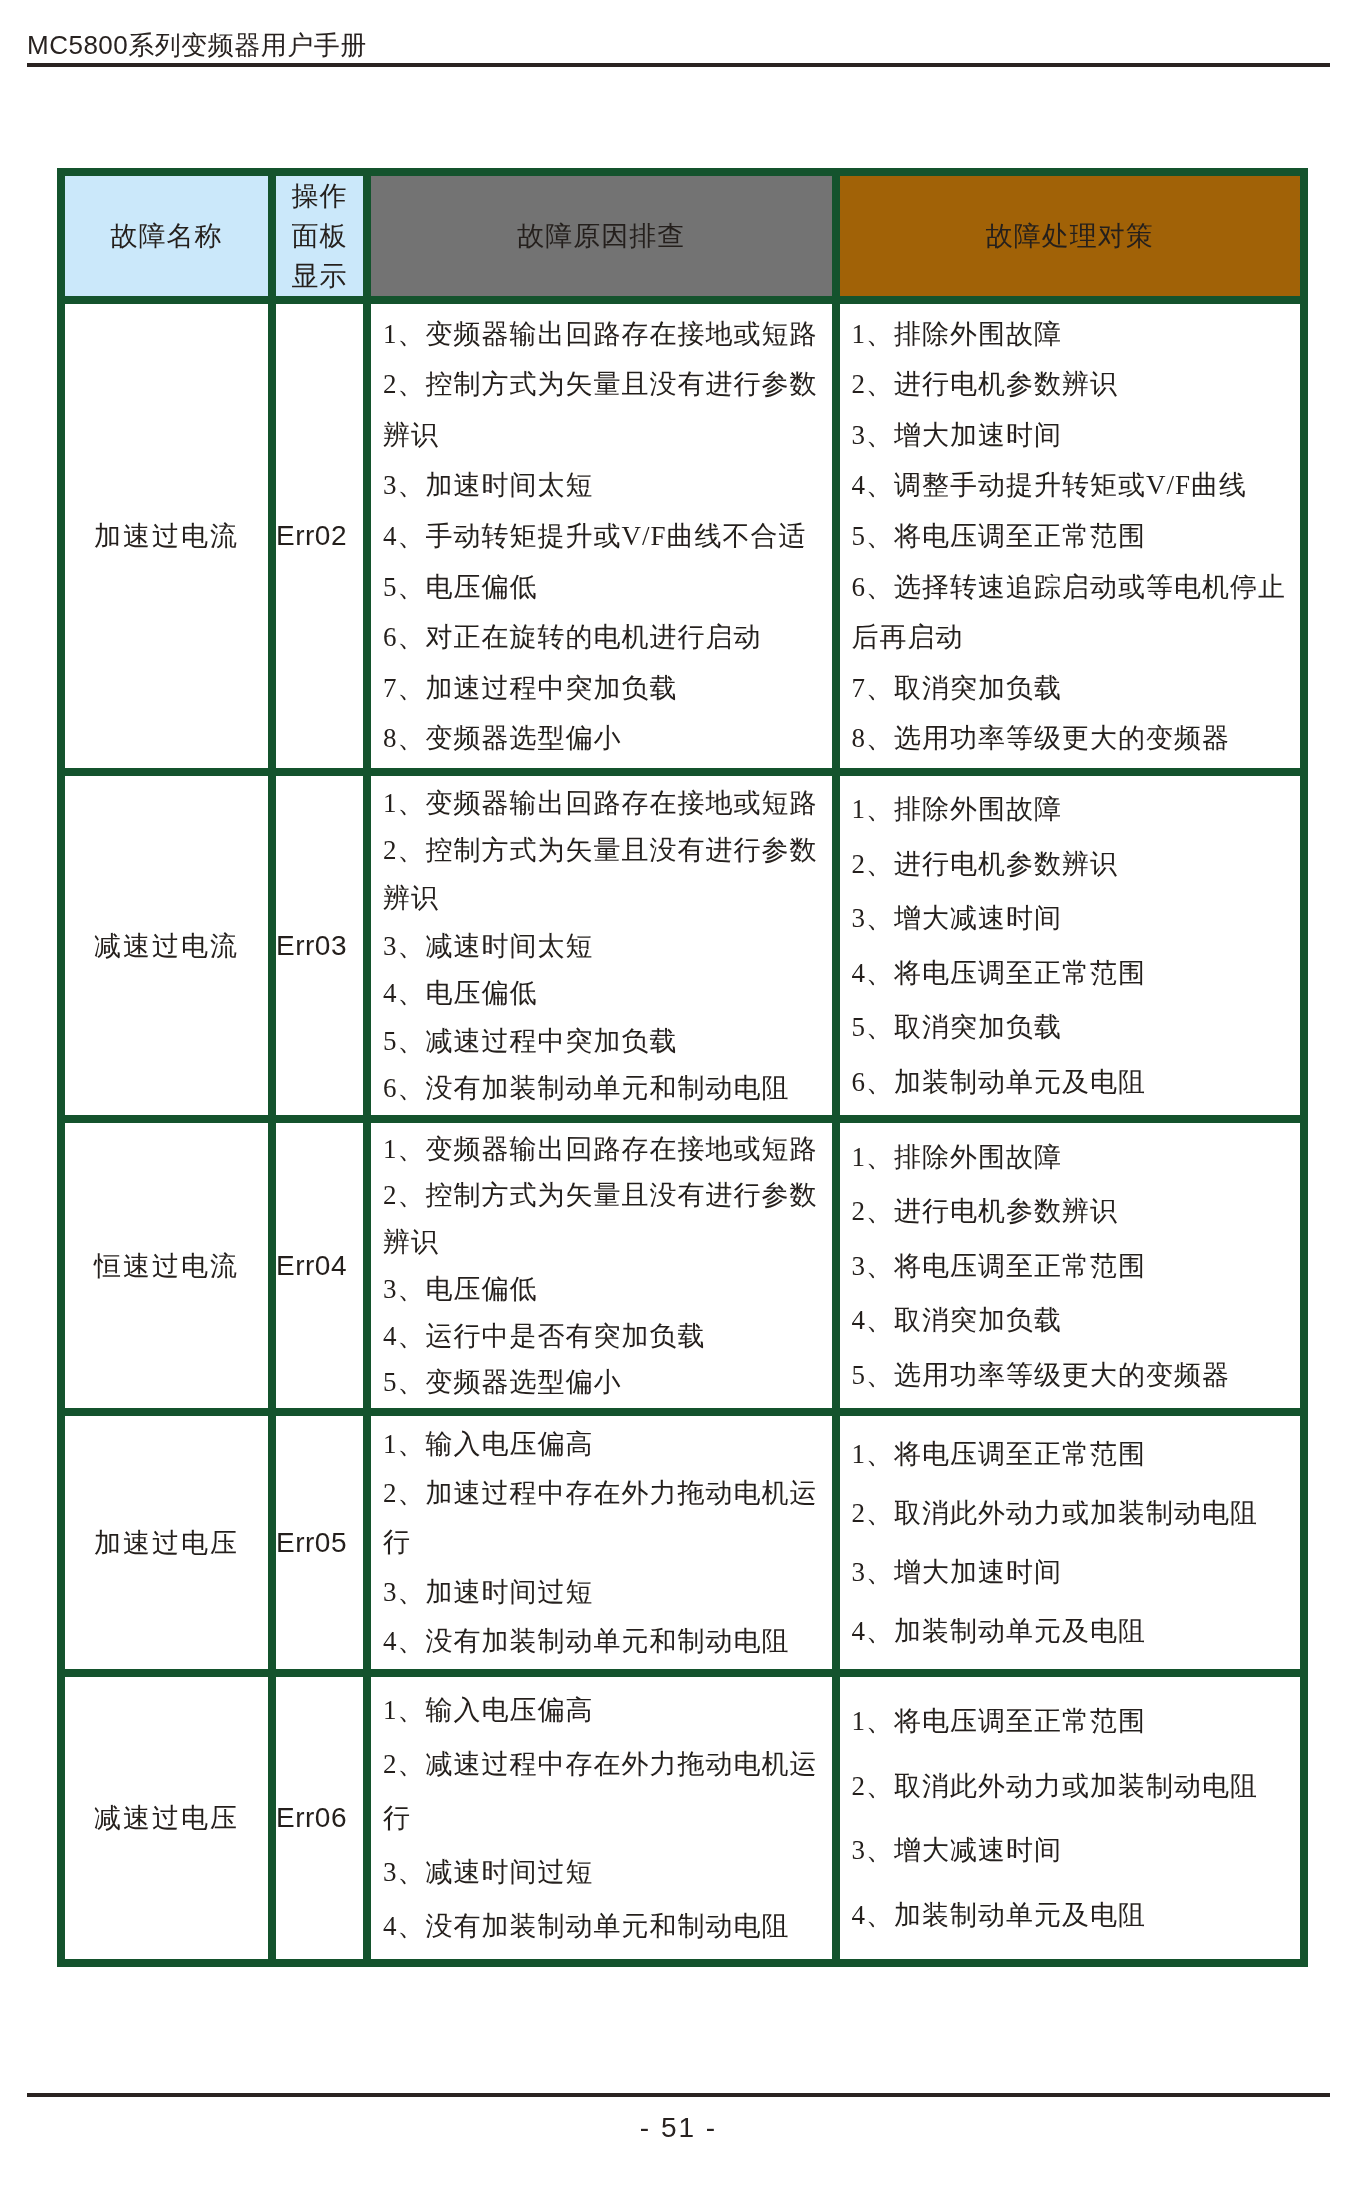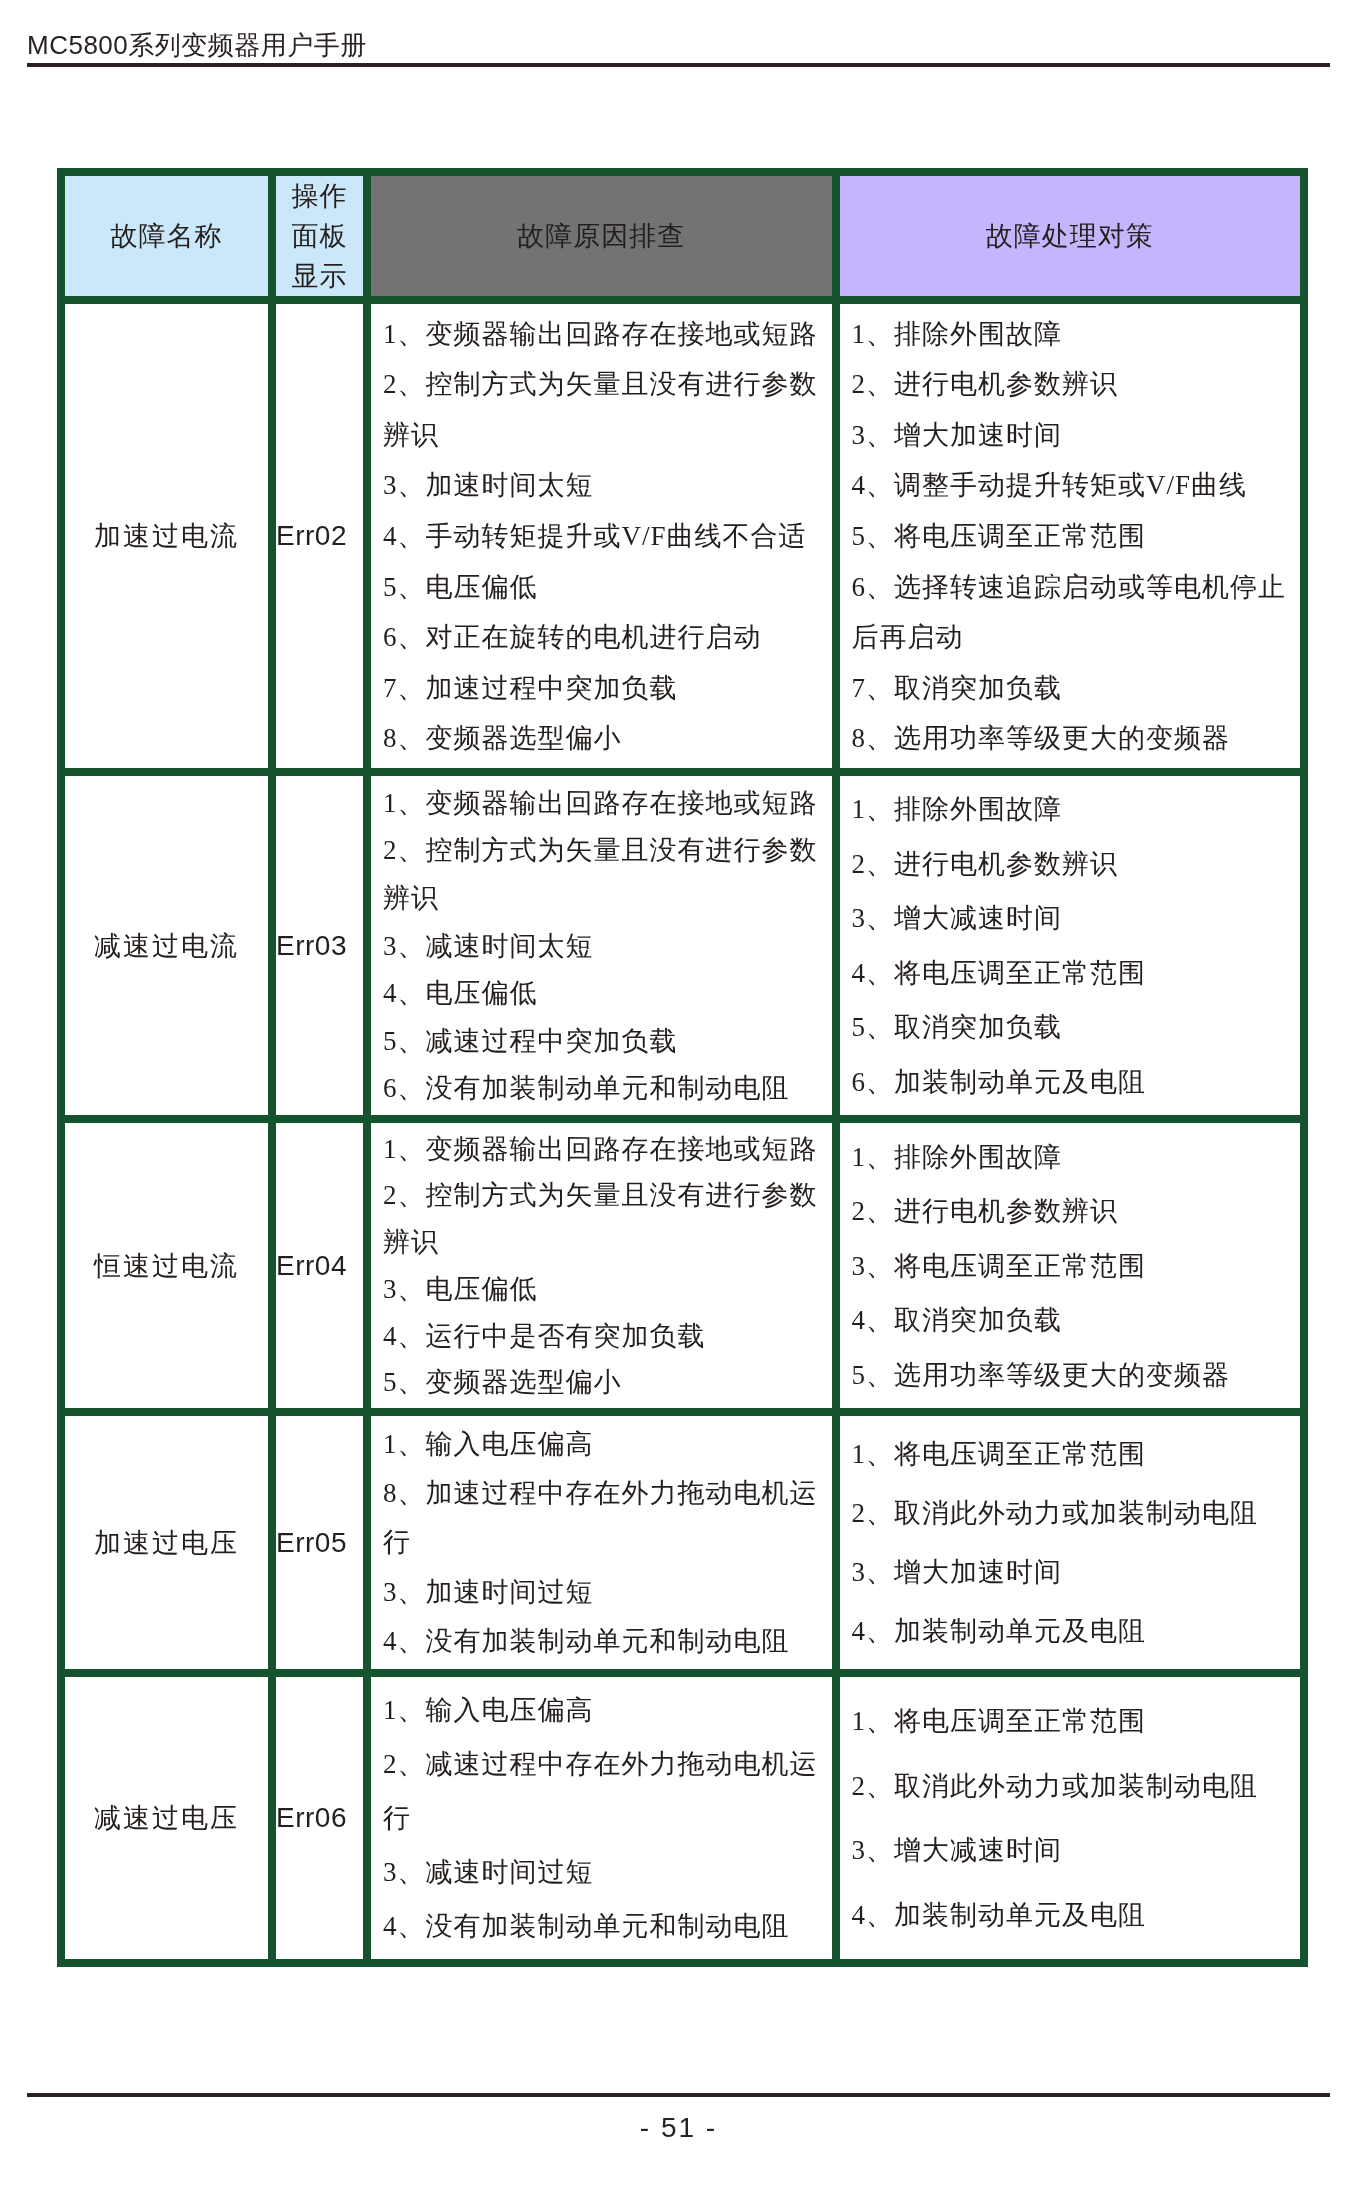--- a/index.html
+++ b/index.html
@@ -87,21 +87,21 @@
       <tr>
         <th style="background: rgb(203, 232, 250);">
           <span>故障名称</span>
         </th>
         <th style="background: rgb(203, 232, 250);">
           <span class="wrap2">操作面板显示</span>
         </th>
         <th style="background: #737373;">
           <span>故障原因排查</span>
         </th>
-        <th style="background: #c4b5fd;">
+        <th style="background: #a16207;">
           <span>故障处理对策</span>
         </th>
       </tr>
     </thead>
     <tbody id="fault-rows">
         <tr class="row-0">
           <td class="name-cell">加速过电流</td>
           <td class="code-cell">Err02</td>
           <td class="list-cell">
             <div class="lines">
@@ -177,21 +177,21 @@
               <div class="line">5、选用功率等级更大的变频器</div>
             </div>
           </td>
         </tr>
         <tr class="row-3">
           <td class="name-cell">加速过电压</td>
           <td class="code-cell">Err05</td>
           <td class="list-cell">
             <div class="lines">
               <div class="line">1、输入电压偏高</div>
-              <div class="line">8、加速过程中存在外力拖动电机运</div>
+              <div class="line">2、加速过程中存在外力拖动电机运</div>
               <div class="line">行</div>
               <div class="line">3、加速时间过短</div>
               <div class="line">4、没有加装制动单元和制动电阻</div>
             </div>
           </td>
           <td class="list-cell">
             <div class="lines">
               <div class="line">1、将电压调至正常范围</div>
               <div class="line">2、取消此外动力或加装制动电阻</div>
               <div class="line">3、增大加速时间</div>

